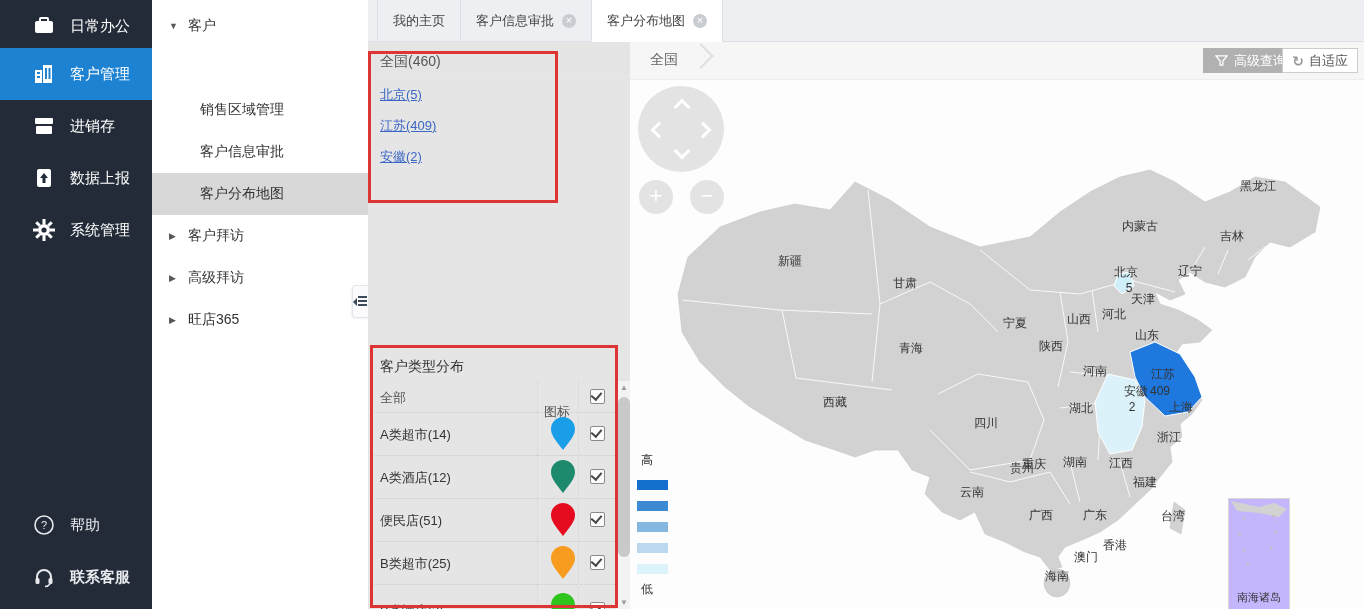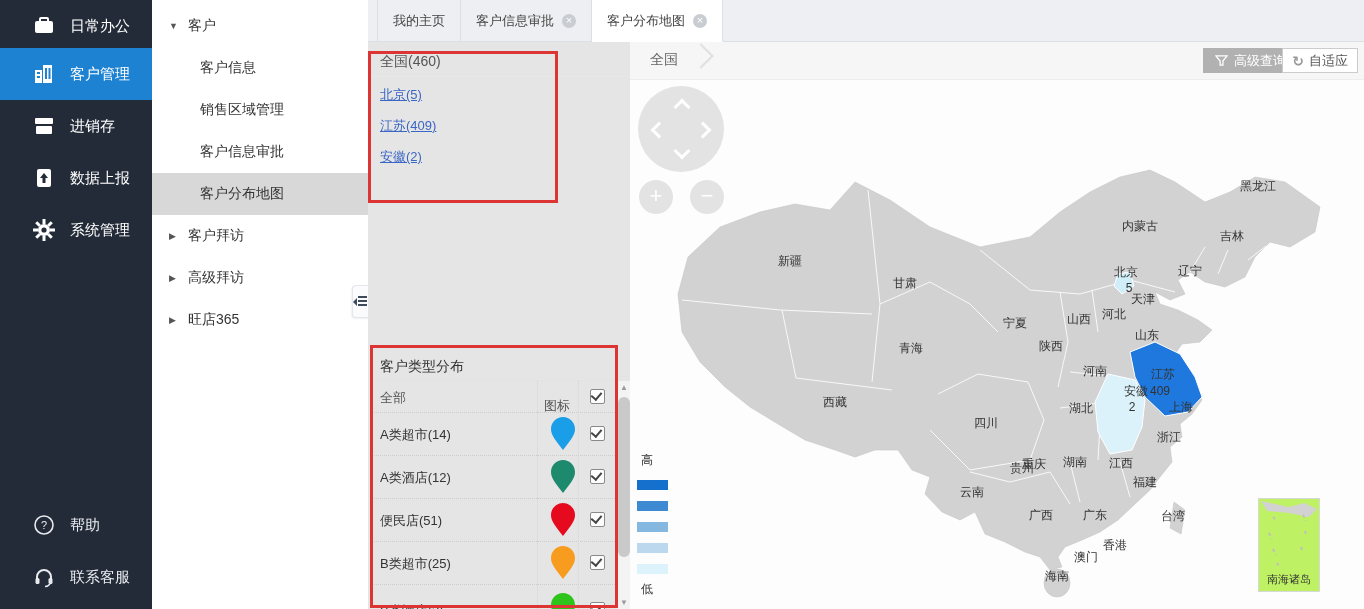--- a/index.html
+++ b/index.html
@@ -42,21 +42,21 @@
   
   .left-panel{position:absolute;left:0;top:0;width:262px;bottom:0;background:#e5e5e5;}
   .region-head{position:absolute;left:12px;top:11px;font-size:14px;color:#555;}
   .region-divider{position:absolute;left:0;top:34px;width:262px;border-bottom:1px solid #e8e8e8;}
   .region-link{position:absolute;left:12px;font-size:13px;color:#3a66c4;text-decoration:underline;cursor:pointer;}
 
   .types-title{position:absolute;left:12px;top:316px;font-size:14px;color:#333;}
   .types-title-divider{position:absolute;left:4px;top:338px;width:245px;border-bottom:1px solid #e3e3e3;}
   .types-header{position:absolute;left:4px;top:339px;width:245px;height:31px;border-bottom:1px dotted #ccc;}
   .th-all{position:absolute;left:8px;top:8px;font-size:13px;color:#555;}
-  .th-icon{position:absolute;left:172px;top:16px;font-size:13px;color:#555;}
+  .th-icon{position:absolute;left:172px;top:22px;font-size:13px;color:#555;}
   .type-row{position:absolute;left:4px;width:245px;height:43px;border-bottom:1px dotted #ccc;}
   .type-label{position:absolute;left:8px;top:14px;font-size:13px;color:#333;}
   .type-pin{position:absolute;left:178px;top:4px;}
   .col-sep1{position:absolute;left:165px;top:0;bottom:0;border-left:1px dotted #d5d5d5;}
   .col-sep2{position:absolute;left:206px;top:0;bottom:0;border-left:1px dotted #d5d5d5;}
   .cb{position:absolute;left:218px;width:13px;height:13px;background:#fcfcfc;border:1px solid #8a8a8a;border-radius:2px;cursor:pointer;}
   .cb .chk{position:absolute;left:2px;top:0px;width:5px;height:8px;border-right:2px solid #444;border-bottom:2px solid #444;transform:rotate(40deg);}
   .types-header .cb{top:8px;}
   .type-row .cb{top:14px;}
 
@@ -88,21 +88,21 @@
   .zoom-in{left:9px;top:138px;}
   .zoom-out{left:60px;top:138px;}
   .zoom-in::before{content:"+";}
   .zoom-out::before{content:"−";}
 
   .legend{position:absolute;left:7px;top:410px;width:40px;}
   .legend-hi,.legend-lo{font-size:12px;color:#333;margin-left:4px;}
   .legend-swatch{position:absolute;left:0;width:31px;height:10px;}
   .legend-lo{position:absolute;top:129px;}
 
-  .inset{position:absolute;left:598px;top:456px;width:62px;height:94px;background:#bef264;border:1px solid #d8d8d8;box-sizing:border-box;margin-left:30px;}
+  .inset{position:absolute;left:598px;top:456px;width:62px;height:112px;background:#c4b5fd;border:1px solid #d8d8d8;box-sizing:border-box;}
   .inset-label{position:absolute;left:0;right:0;bottom:4px;text-align:center;font-size:11px;color:#333;}
 
   
   .anno{position:absolute;border:3px solid #dd3434;pointer-events:none;z-index:50;}
   .anno-regions{left:368px;top:51px;width:184px;height:146px;}
   .anno-types{left:370px;top:345px;width:242px;height:257px;}
 </style>
 </head>
 <body>
 
@@ -172,41 +172,38 @@
     </div>
     <div class="nav-foot" style="top:500px;">
       <span class="nicon">
         <svg width="22" height="22" viewBox="0 0 22 22">
             <circle cx="11" cy="11" r="9" fill="none" stroke="#e8eaee" stroke-width="1.6"></circle>
             <text x="11" y="15" text-anchor="middle" font-size="11" fill="#e8eaee" font-family="Liberation Sans, sans-serif">?</text>
           </svg>
       </span>
       <span>帮助</span>
     </div>
-    <div class="nav-foot" style="top:552px;">
+    <div class="nav-foot" style="top:552px;font-weight:bold;">
       <span class="nicon">
         <svg width="22" height="22" viewBox="0 0 22 22">
             <path d="M4,13 v-2 a7,7 0 0 1 14,0 v2" fill="none" stroke="#e8eaee" stroke-width="2"></path>
             <rect x="2.5" y="12" width="4" height="6" rx="1.5" fill="#e8eaee"></rect>
             <rect x="15.5" y="12" width="4" height="6" rx="1.5" fill="#e8eaee"></rect>
             <path d="M17,18 q-2,2.5 -5,2.5" fill="none" stroke="#e8eaee" stroke-width="1.6"></path>
           </svg>
       </span>
       <span>联系客服</span>
     </div>
   </aside>
 
   <aside class="submenu">
     <div class="sm-group" style="top:5px;">
       <span class="tri">▼</span>
       <span>客户</span>
     </div>
-    <div class="sm-child" style="top:47px;">
-        <span>客户信息</span>
-      </div>
     <div class="sm-child" style="top:89px;">
         <span>销售区域管理</span>
       </div>
     <div class="sm-child" style="top:131px;">
         <span>客户信息审批</span>
       </div>
     <div class="sm-child selected" style="top:173px;">
         <span>客户分布地图</span>
       </div>
     <div class="sm-group" style="top:215px;">

